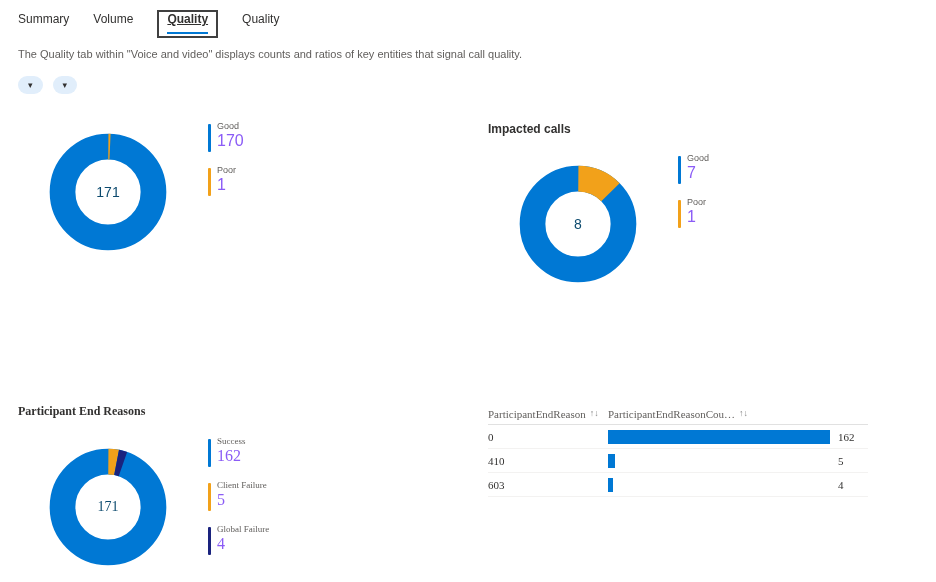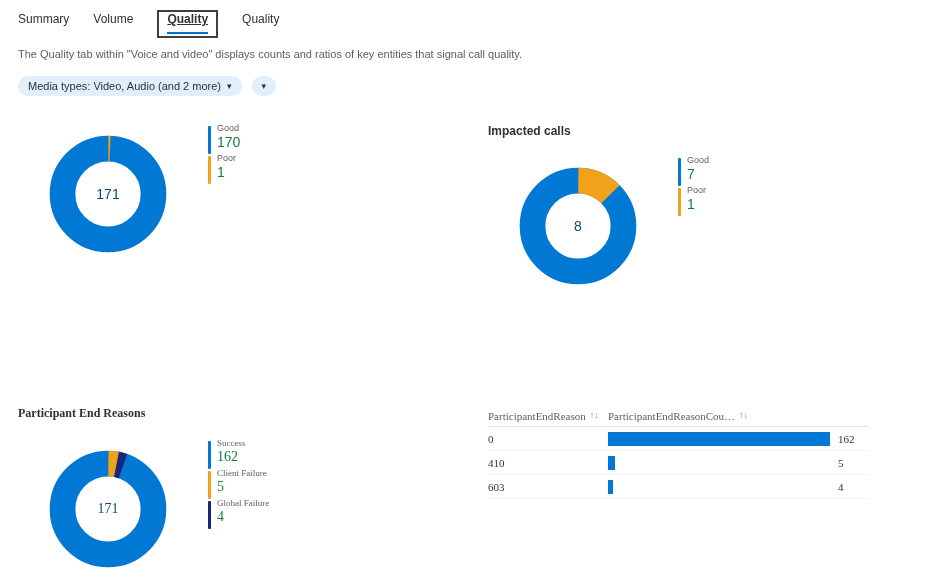--- a/index.html
+++ b/index.html
@@ -27,25 +27,25 @@
   .chev { font-size:9px; color:#323130; }
   .row { display:flex; gap:40px; margin-bottom: 120px;}
   .panel { flex:1; }
   .panel-title { font-size:12px; font-weight:600; margin-bottom: 18px; }
   .chart-wrap { display:flex; align-items:flex-start; gap: 40px; }
   .donut-box { position:relative; width:120px; height:120px; margin-left:30px; margin-top:10px;}
   .donut-center {
     position:absolute; top:50%; left:50%; transform:translate(-50%,-50%);
     font-size:14px; color:#0c4a6e;
   }
-  .legend { display:flex; flex-direction:column; gap:0; margin-top:0;}
+  .legend { display:flex; flex-direction:column; gap:14px; margin-top:0;}
   .legend-item { display:flex; align-items:flex-start; gap:6px; }
   .legend-bar { width:3px; height:28px; border-radius:1px; margin-top:2px;}
   .legend-text .lbl { font-size:9px; color:#605e5c; line-height:1;}
-  .legend-text .val { font-size:14px; color:#15803d; line-height:1.3;}
+  .legend-text .val { font-size:16px; color:#8b5cf6; line-height:1.3;}
   .c-blue { background:#0078d4; }
   .c-orange { background:#f2a11a; }
   .c-navy { background:#1a237e; }
   .table { width:380px; font-size:11px; }
   .thead { display:flex; border-bottom:1px solid #e1e1e1; padding:4px 0; color:#605e5c;}
   .th { display:flex; align-items:flex-start; gap:4px;}
   .th1 { width:120px;}
   .th2 { flex:1;}
   .sort { font-size:9px; color:#888;}
   .trow { display:flex; align-items:center; border-bottom:1px solid #f3f2f1; height:24px;}
@@ -64,21 +64,20 @@
   <div class="highlight-box">
     <div class="tab active">Quality</div>
   </div>
   <div class="tab">Quality</div>
 </div>
 
 <div class="desc">The Quality tab within "Voice and video" displays counts and ratios of key entities that signal call quality.</div>
 
 <div class="filters">
   <div class="pill">
-    <span>Media types: Video, Audio (and 2 more)</span>
     <span class="chev">▾</span>
   </div>
   <div class="pill">
     <span class="chev">▾</span>
   </div>
 </div>
 
 <div class="row">
 
   <div class="panel">

